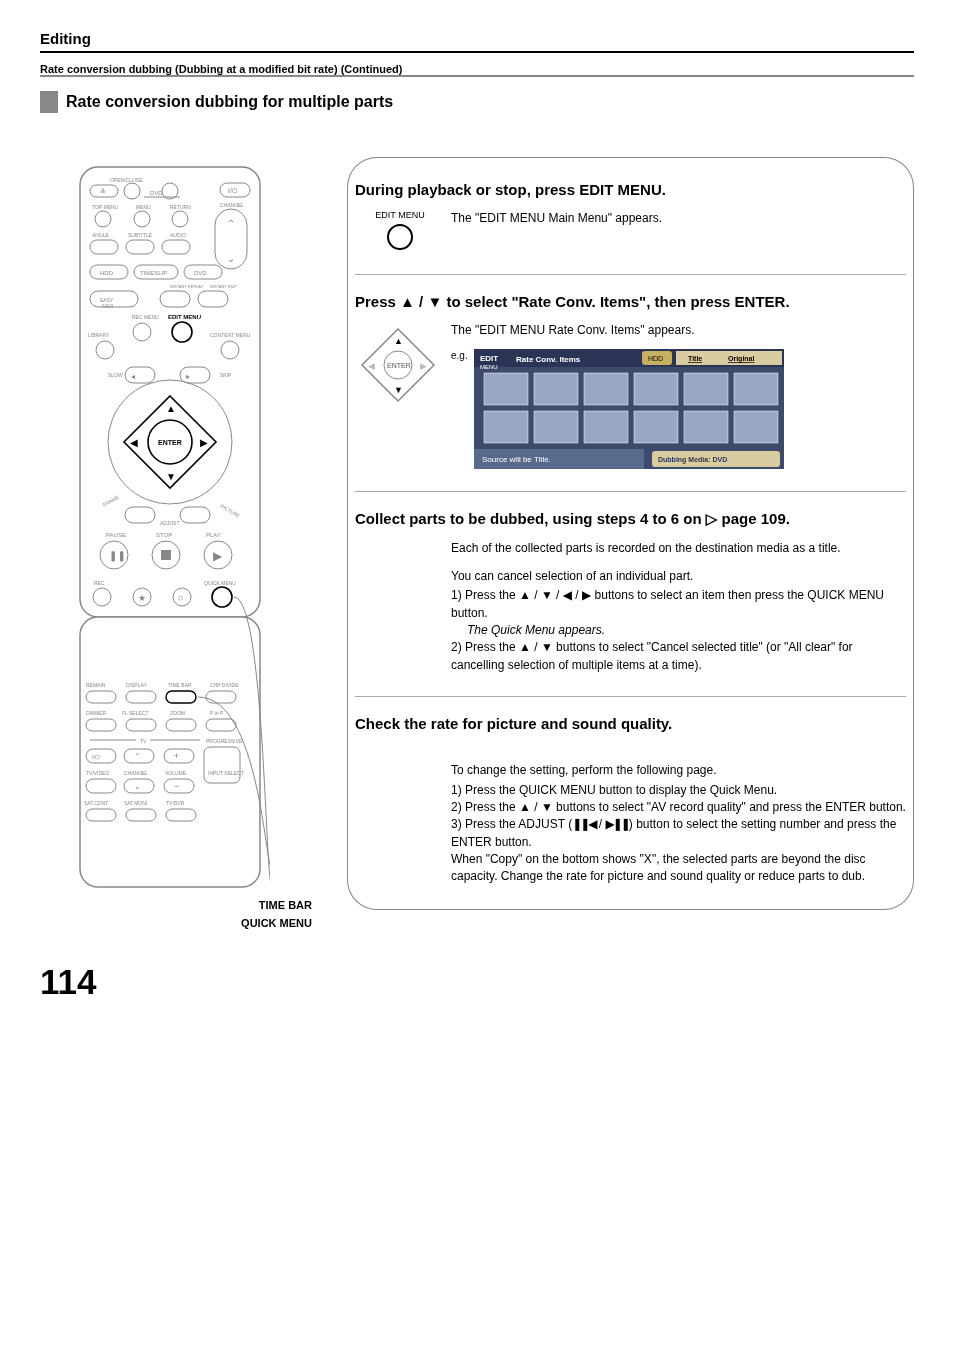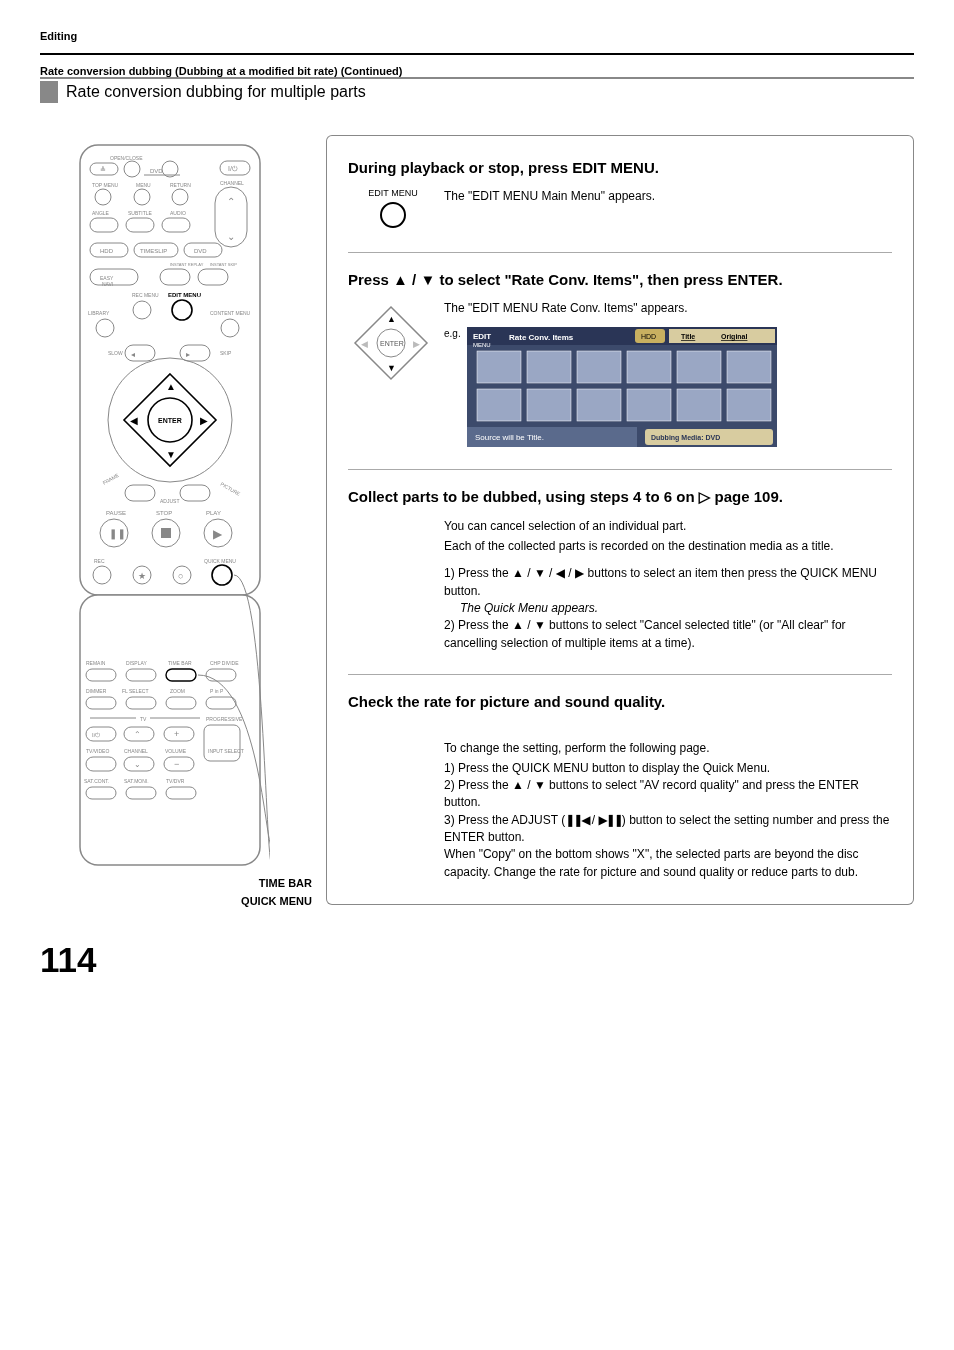--- a/index.html
+++ b/index.html
@@ -8,23 +8,23 @@
     font-family: Arial, Helvetica, sans-serif;
     background: #fff;
     color: #000;
     width: 954px;
   }
   .page {
     padding: 30px 40px 40px 40px;
     box-sizing: border-box;
   }
   .section-header {
-    font-size: 11px;
-    font-weight: bold;
-    margin-bottom: 11px;
+    font-size: 15px;
+    font-weight: bold;
+    margin-bottom: 4px;
   }
   .hr-heavy {
     border: none;
     border-top: 2px solid #000;
     margin: 0 0 10px 0;
   }
   .subtitle-line {
     font-size: 11px;
     font-weight: bold;
   }
@@ -36,22 +36,22 @@
   }
   .main-heading-bar .bullet {
     width: 18px;
     height: 22px;
     background: #888;
     flex-shrink: 0;
     margin-right: 8px;
   }
   .main-heading-bar .text {
     font-size: 16px;
-    font-weight: normal;
-    padding: 4px 0;
+    font-weight: bold;
+    padding: 16px 0;
   }
 
   .content-wrap {
     display: flex;
     align-items: flex-start;
   }
   .remote-col {
     width: 260px;
     flex-shrink: 0;
     position: relative;
@@ -64,23 +64,23 @@
     text-align: right;
     font-weight: bold;
     font-size: 11px;
     line-height: 1.6;
     position: relative;
     right: -12px;
   }
 
   .steps-box {
     flex: 1;
-    margin-left: 26px;
-    border-radius: 6px;
-    padding: 24px 22px;
+    margin-left: 47px;
+    border-radius: 30px;
+    padding: 24px 8px;
     position: relative;
     
     box-shadow: 0 0 0 1px #888 inset;
   }
   .step {
     margin-bottom: 22px;
   }
   .step:last-child { margin-bottom: 0; }
   .step-heading {
     font-size: 15px;
@@ -383,22 +383,22 @@
 
       <hr class="step-divider">
 
       <div class="step">
         <div class="step-heading">
           <span>Collect parts to be dubbed, using steps 4 to 6 on ▷ page 109.</span>
         </div>
         <div class="step-body">
           <div class="step-visual"></div>
           <div class="step-text">
+            <p>Each of the collected parts is recorded on the destination media as a title.</p>
             <p style="margin-bottom:2px">You can cancel selection of an individual part.</p>
-            <p>Each of the collected parts is recorded on the destination media as a title.</p>
             <div>1)  Press the ▲ / ▼ / ◀ / ▶ buttons to select an item then press the QUICK MENU button.</div>
             <div class="step-indent">The Quick Menu appears.</div>
             <div>2)  Press the ▲ / ▼ buttons to select "Cancel selected title" (or "All clear" for cancelling selection of multiple items at a time).</div>
           </div>
         </div>
       </div>
 
       <hr class="step-divider">
 
       <div class="step">

